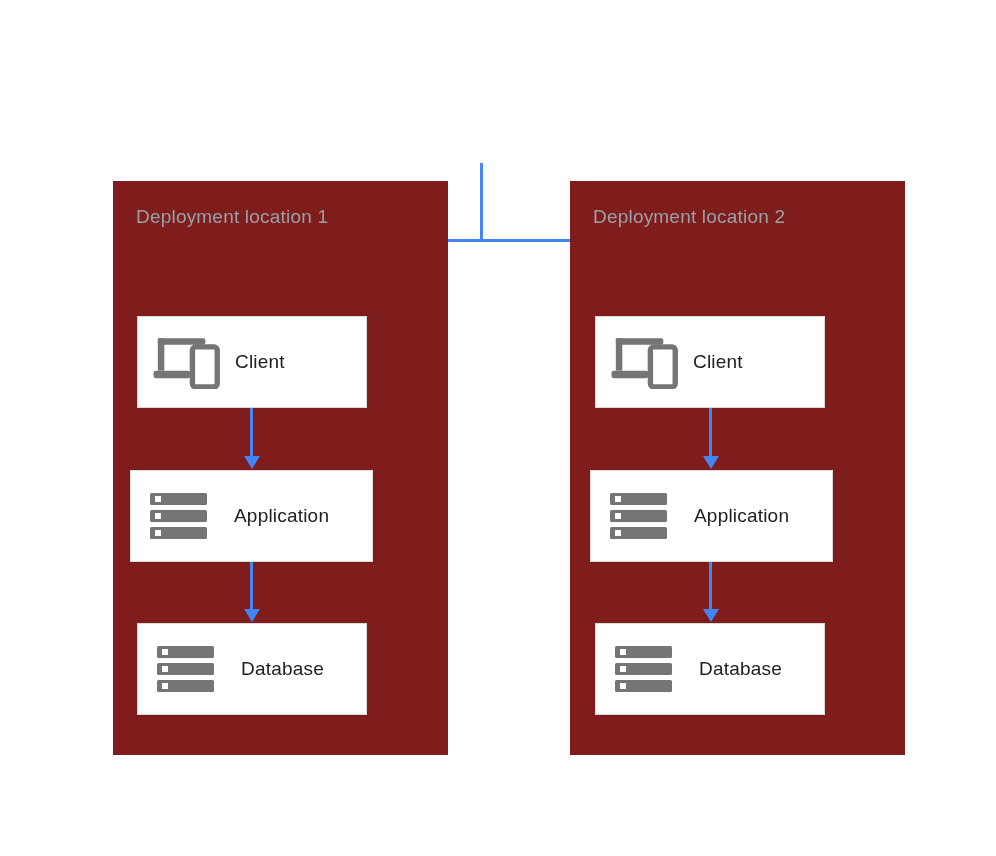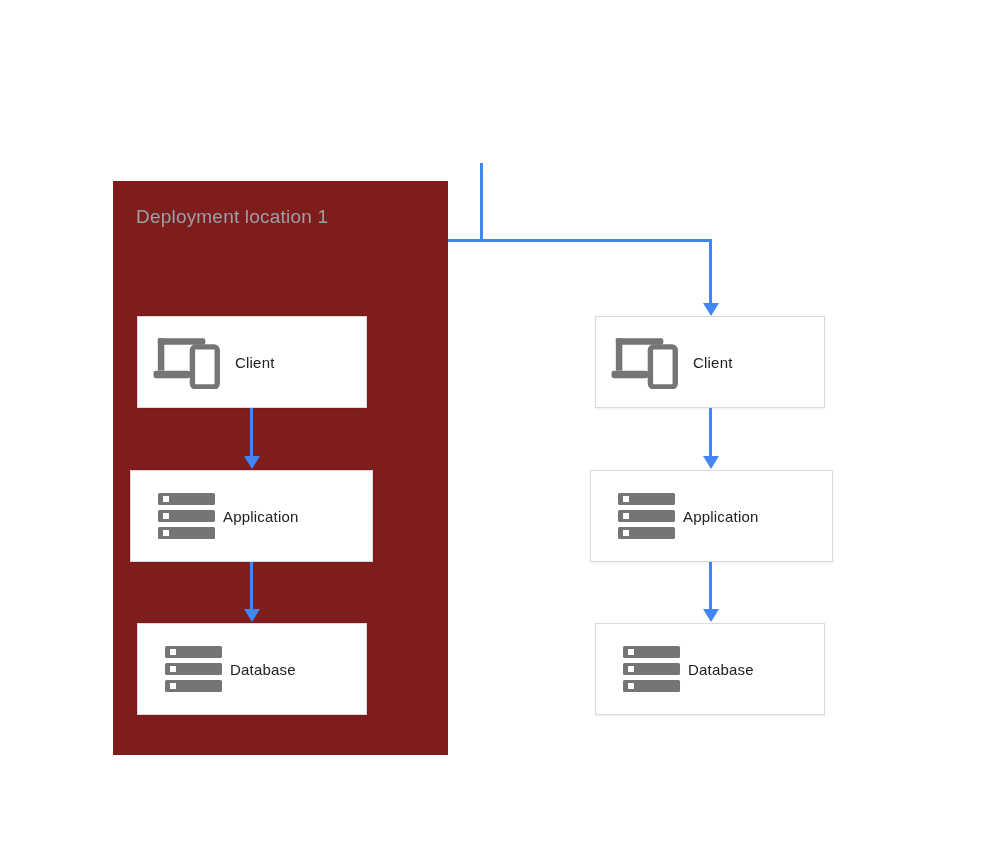--- a/index.html
+++ b/index.html
@@ -45,26 +45,26 @@
     padding-left: 22px;
     gap: 17px;
   }
   .lb-label {
     font-size: 17px;
     line-height: 23px;
     color: #757575;
     width: 110px;
   }
   .node-label {
-    font-size: 15px;
+    font-size: 19px;
     color: #202124;
     letter-spacing: 0.2px;
   }
   .nb-client { padding-left: 15px; gap: 14px; }
-  .nb-server { padding-left: 27px; gap: 7px; text-align: right; }
+  .nb-server { padding-left: 19px; gap: 26px; text-align: right; }
   .n-client-l { left: 137px; top: 316px; width: 230px; height: 92px; }
   .n-app-l    { left: 130px; top: 470px; width: 243px; height: 92px; }
   .n-db-l     { left: 137px; top: 623px; width: 230px; height: 92px; }
   .n-client-r { left: 595px; top: 316px; width: 230px; height: 92px; }
   .n-app-r    { left: 590px; top: 470px; width: 243px; height: 92px; }
   .n-db-r     { left: 595px; top: 623px; width: 230px; height: 92px; }
   .line {
     position: absolute;
     background: #4285F4;
   }
@@ -100,20 +100,23 @@
 
   <div class="line" id="lb-stem"></div>
   <div class="line" id="branch"></div>
   <div class="line" id="drop-l"></div>
   <div class="arrowhead" id="head-drop-l"></div>
   <div class="line" id="drop-r"></div>
   <div class="arrowhead" id="head-drop-r"></div>
 
   <div class="panel panel-left">
     <div class="panel-label">Deployment location 1</div>
+  </div>
+  <div class="panel panel-right">
+    <div class="panel-label">Deployment location 2</div>
   </div>
 
   <div class="node nb-client n-client-l">
     <svg width="68" height="54" viewBox="0 0 62 50">
       <rect x="4" y="3" width="44" height="6" rx="2" fill="#757575"></rect>
       <rect x="4" y="3" width="6" height="30" fill="#757575"></rect>
       <rect x="0" y="33" width="34" height="7" rx="2" fill="#757575"></rect>
       <rect x="36" y="11" width="23" height="37" rx="3" fill="#ffffff" stroke="#757575" stroke-width="5"></rect>
     </svg>
     <span class="node-label">Client</span>

